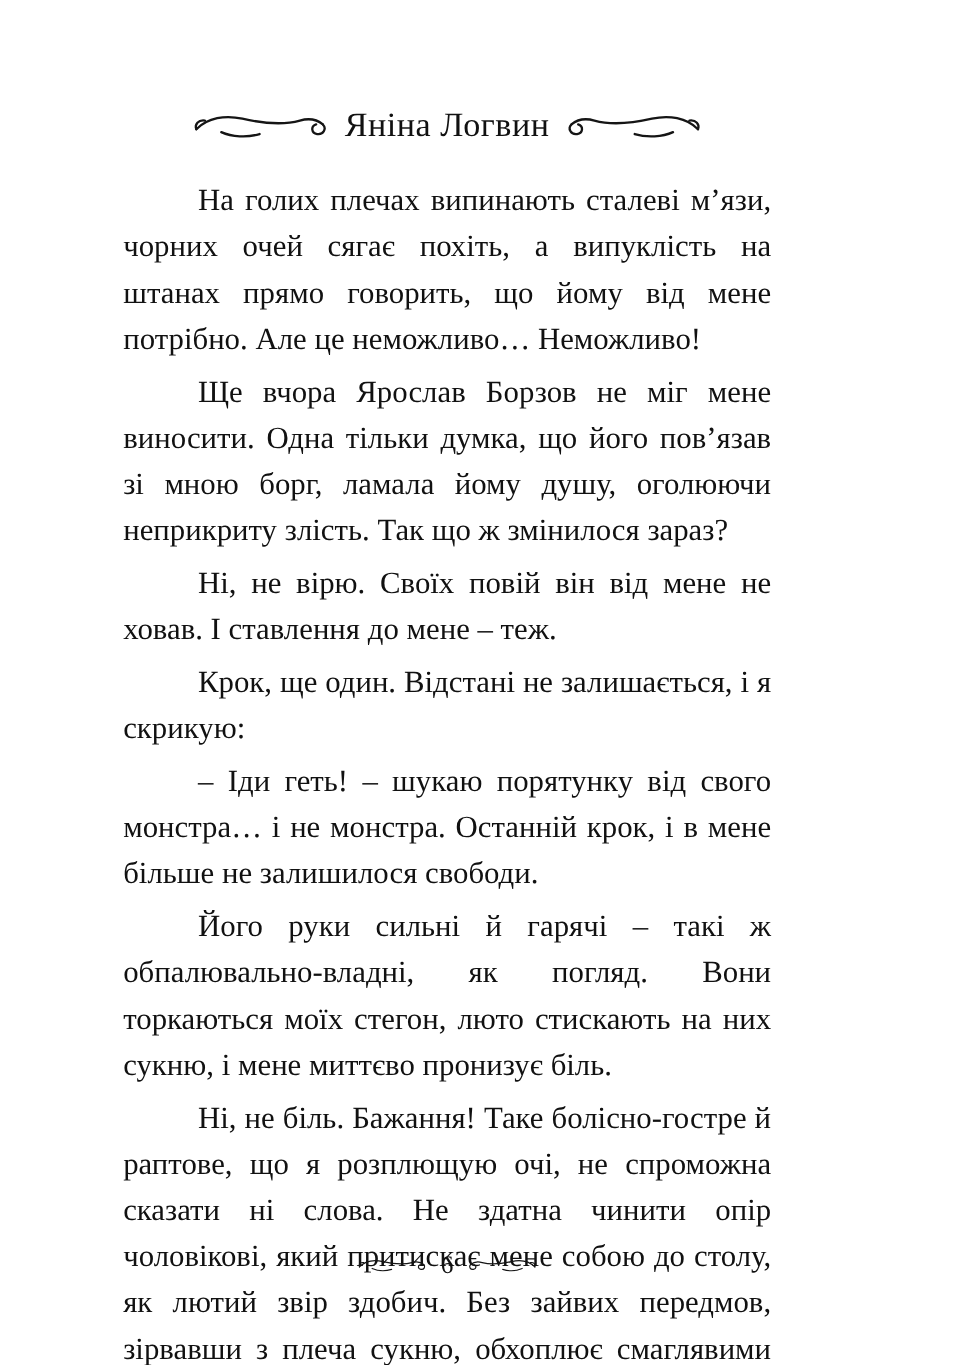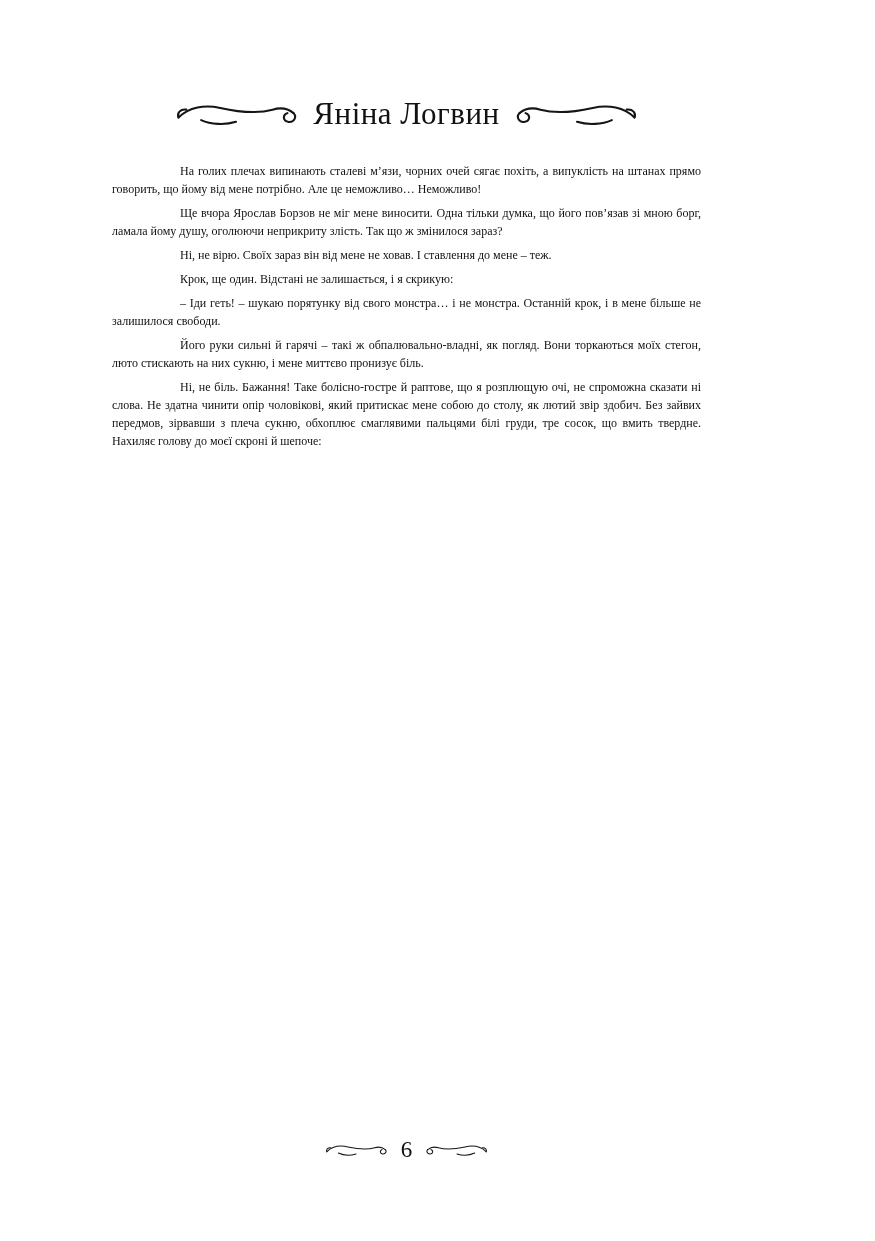--- a/index.html
+++ b/index.html
@@ -34,21 +34,21 @@
     font-weight: 400;
     margin: 0;
     letter-spacing: 0.5px;
     white-space: nowrap;
   }
   .flourish { display: inline-flex; align-items: center; }
   .flourish svg { width: 122px; height: 28px; display: block; }
   .flourish.mirrored svg { transform: scaleX(-1); }
   
   .text-block p {
-    font-size: 12px;
+    font-size: 28px;
     line-height: 1.5;
     text-align: justify;
     text-indent: 68px;
     margin: 0 0 6px 0;
   }
   
   .page-footer {
     position: absolute;
     left: 0;
     right: 0;
@@ -91,21 +91,21 @@
     <span class="flourish mirrored">
       <svg viewBox="0 0 140 32">
           <use href="#flourish"></use>
         </svg>
     </span>
   </header>
 
   <main class="text-block">
     <p>На голих плечах випинають сталеві м’язи, чорних очей сягає похіть, а випуклість на штанах прямо говорить, що йому від мене потрібно. Але це неможливо… Неможливо!</p>
     <p>Ще вчора Ярослав Борзов не міг мене виносити. Одна тільки думка, що його пов’язав зі мною борг, ламала йому душу, оголюючи неприкриту злість. Так що ж змінилося зараз?</p>
-    <p>Ні, не вірю. Своїх зараз він від мене не ховав. І ставлення до мене – теж.</p>
+    <p>Ні, не вірю. Своїх повій він від мене не ховав. І ставлення до мене – теж.</p>
     <p>Крок, ще один. Відстані не залишається, і я скрикую:</p>
     <p>– Іди геть! – шукаю порятунку від свого монстра… і не монстра. Останній крок, і в мене більше не залишилося свободи.</p>
     <p>Його руки сильні й гарячі – такі ж обпалювально-владні, як погляд. Вони торкаються моїх стегон, люто стискають на них сукню, і мене миттєво пронизує біль.</p>
     <p>Ні, не біль. Бажання! Таке болісно-гостре й раптове, що я розплющую очі, не спроможна сказати ні слова. Не здатна чинити опір чоловікові, який притискає мене собою до столу, як лютий звір здобич. Без зайвих передмов, зірвавши з плеча сукню, обхоплює смаглявими пальцями білі груди, тре сосок, що вмить твердне. Нахиляє голову до моєї скроні й шепоче:</p>
   </main>
 
   <footer class="page-footer">
     <span class="flourish">
       <svg viewBox="0 0 140 32">
           <use href="#flourish"></use>

